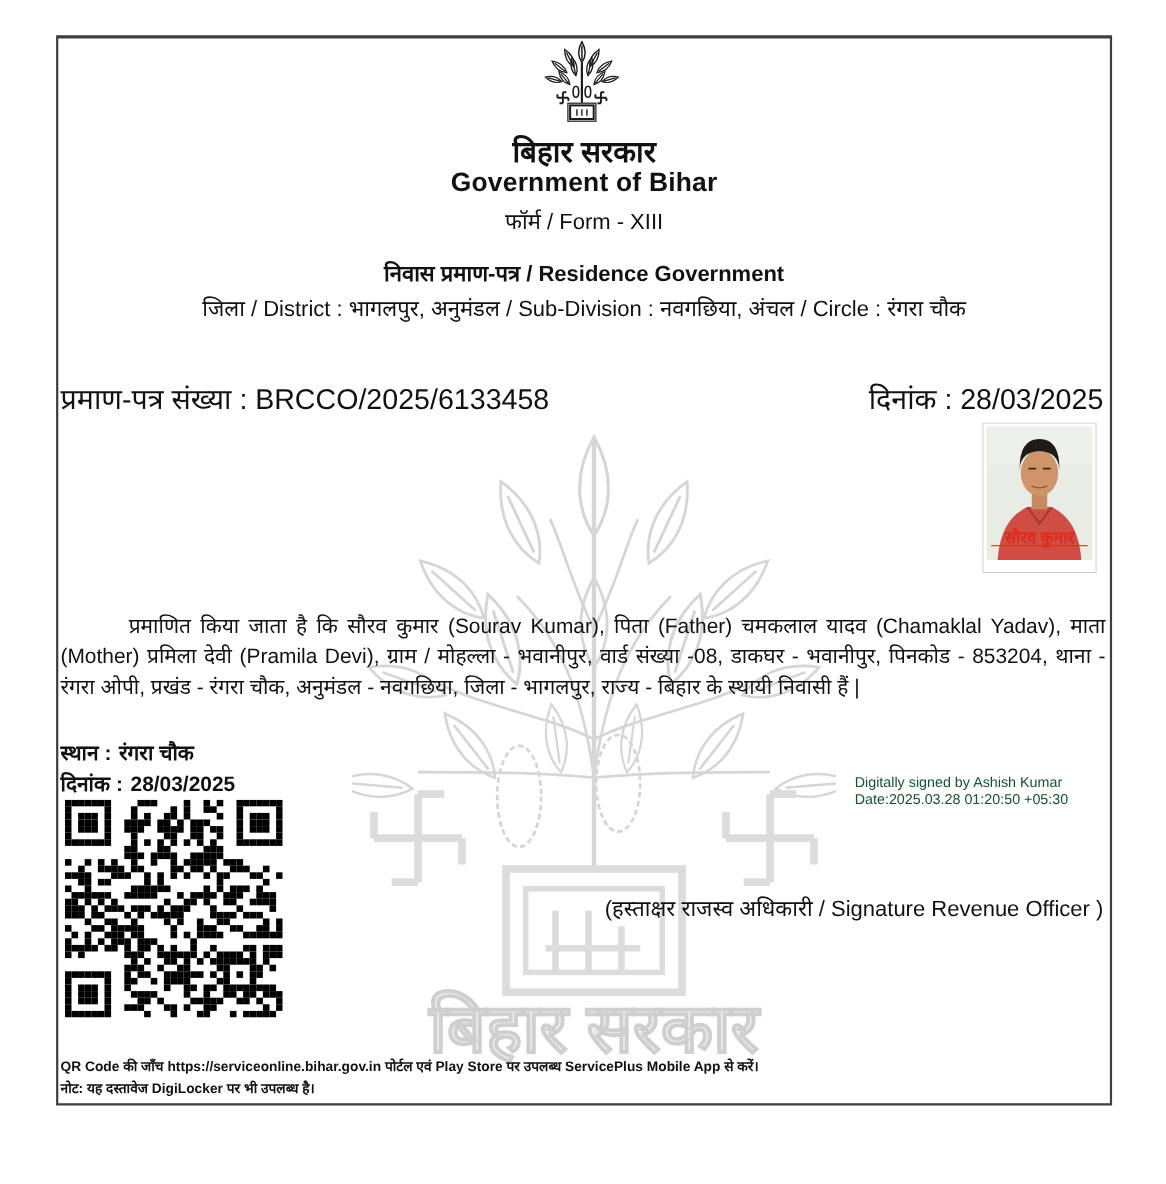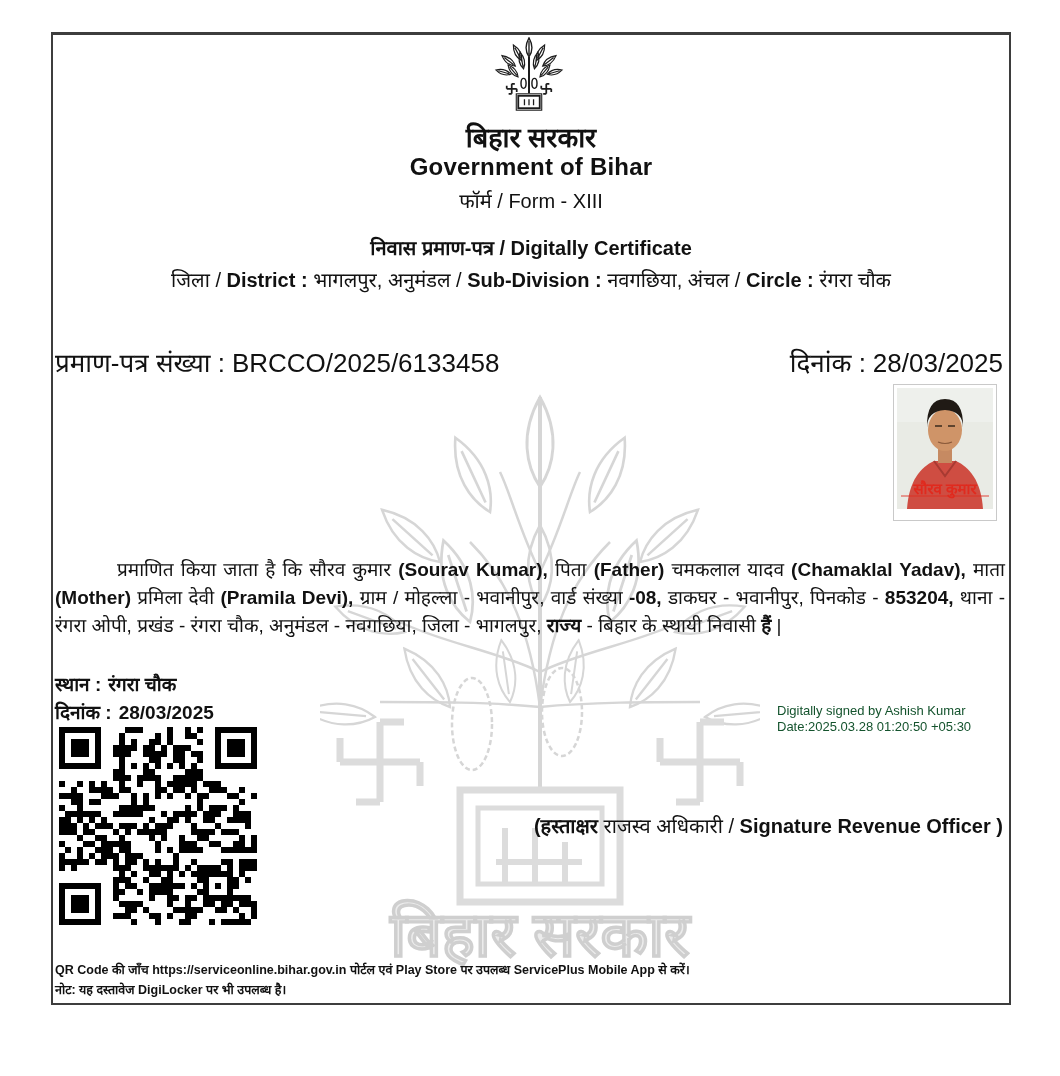--- a/index.html
+++ b/index.html
@@ -7,21 +7,21 @@
     width:1060px;height:1076px;background:#ffffff;position:relative;
     font-family:"Liberation Sans","DejaVu Sans",sans-serif;color:#111;
     -webkit-font-smoothing:antialiased;
   }
   .page{
     position:absolute;left:51px;top:32px;width:956px;height:968px;
     border:2px solid #3d3d3d;border-top-width:3px;background:#fff;overflow:hidden;
   }
   .abs{position:absolute;}
   .center{left:0;right:0;text-align:center;}
-  .bld{font-weight:700;}
+  .bld{font-weight:400;}
   .wm{position:absolute;left:267px;top:337px;width:440px;height:600px;z-index:0;}
   .z{z-index:2;}
   .hdr-hi{top:83px;font-size:27px;font-weight:700;}
   .hdr-en{top:118px;font-size:24px;font-weight:700;letter-spacing:.2px;}
   .hdr-form{top:152px;font-size:20px;font-weight:400;}
   .cert-title{top:199px;font-size:20px;font-weight:700;}
   .district{top:231px;font-size:20px;}
   .meta-row{top:309px;left:2px;right:6px;font-size:26px;font-weight:400;}
   .meta-val{margin-left:7px;}
   .para{
@@ -121,21 +121,21 @@
       <rect x="36" y="62.5" width="28" height="18" stroke-width="1.2"></rect>
       <rect x="38.2" y="64.7" width="23.6" height="13.6" stroke-width="2"></rect>
       <path d="M45,68.5 V75 M50,68.5 V75 M55,68.5 V75" stroke-width="1.4"></path>
     </g>
   </svg>
 
   <div class="abs center hdr-hi z">बिहार सरकार</div>
   <div class="abs center hdr-en z">Government of Bihar</div>
   <div class="abs center hdr-form z">फॉर्म / Form - XIII</div>
 
-  <div class="abs center cert-title z">निवास प्रमाण-पत्र / Digitally Certificate</div>
+  <div class="abs center cert-title z">निवास प्रमाण-पत्र / Residence Government</div>
   <div class="abs center district z"><span>जिला / </span><span class="bld">District : </span><span>भागलपुर, अनुमंडल / </span><span class="bld">Sub-Division : </span><span>नवगछिया, अंचल / </span><span class="bld">Circle : </span><span>रंगरा चौक</span></div>
 
   <div class="abs meta-row z">
     <span style="float:left">
       <span>प्रमाण-पत्र संख्या :</span><span class="meta-val">BRCCO/2025/6133458</span>
     </span>
     <span style="float:right">
       <span>दिनांक :</span><span class="meta-val">28/03/2025</span>
     </span>
   </div>

